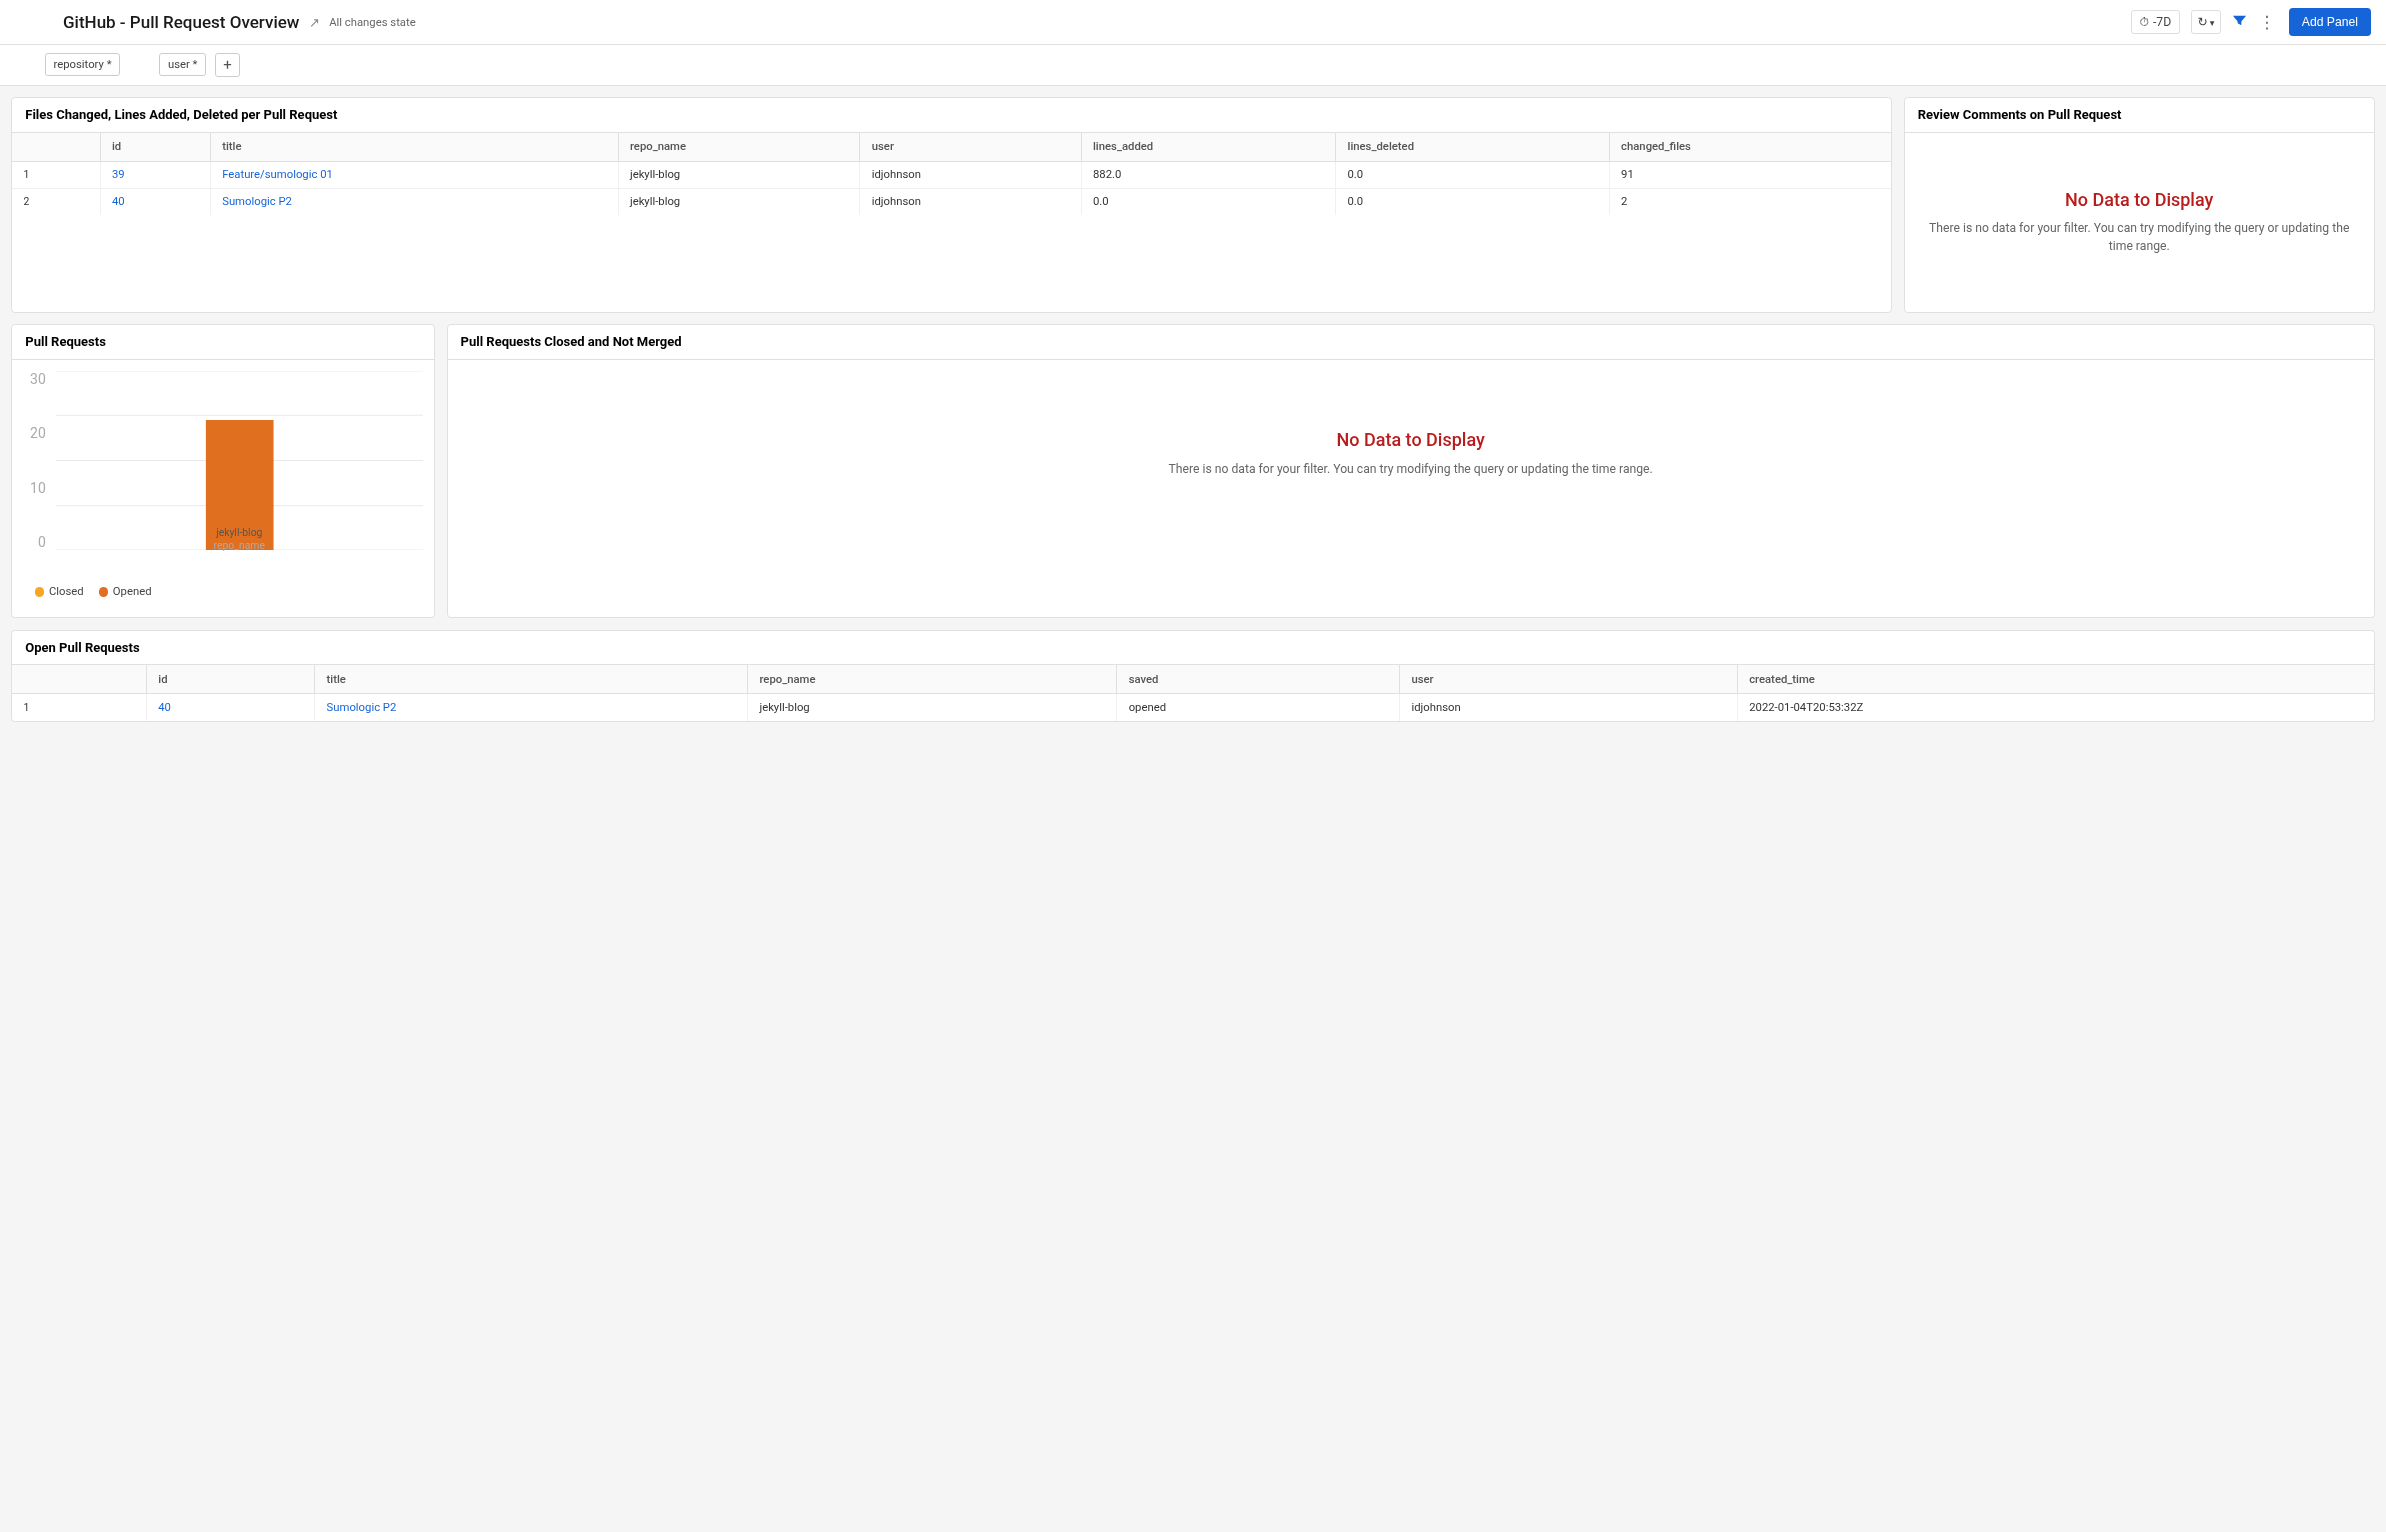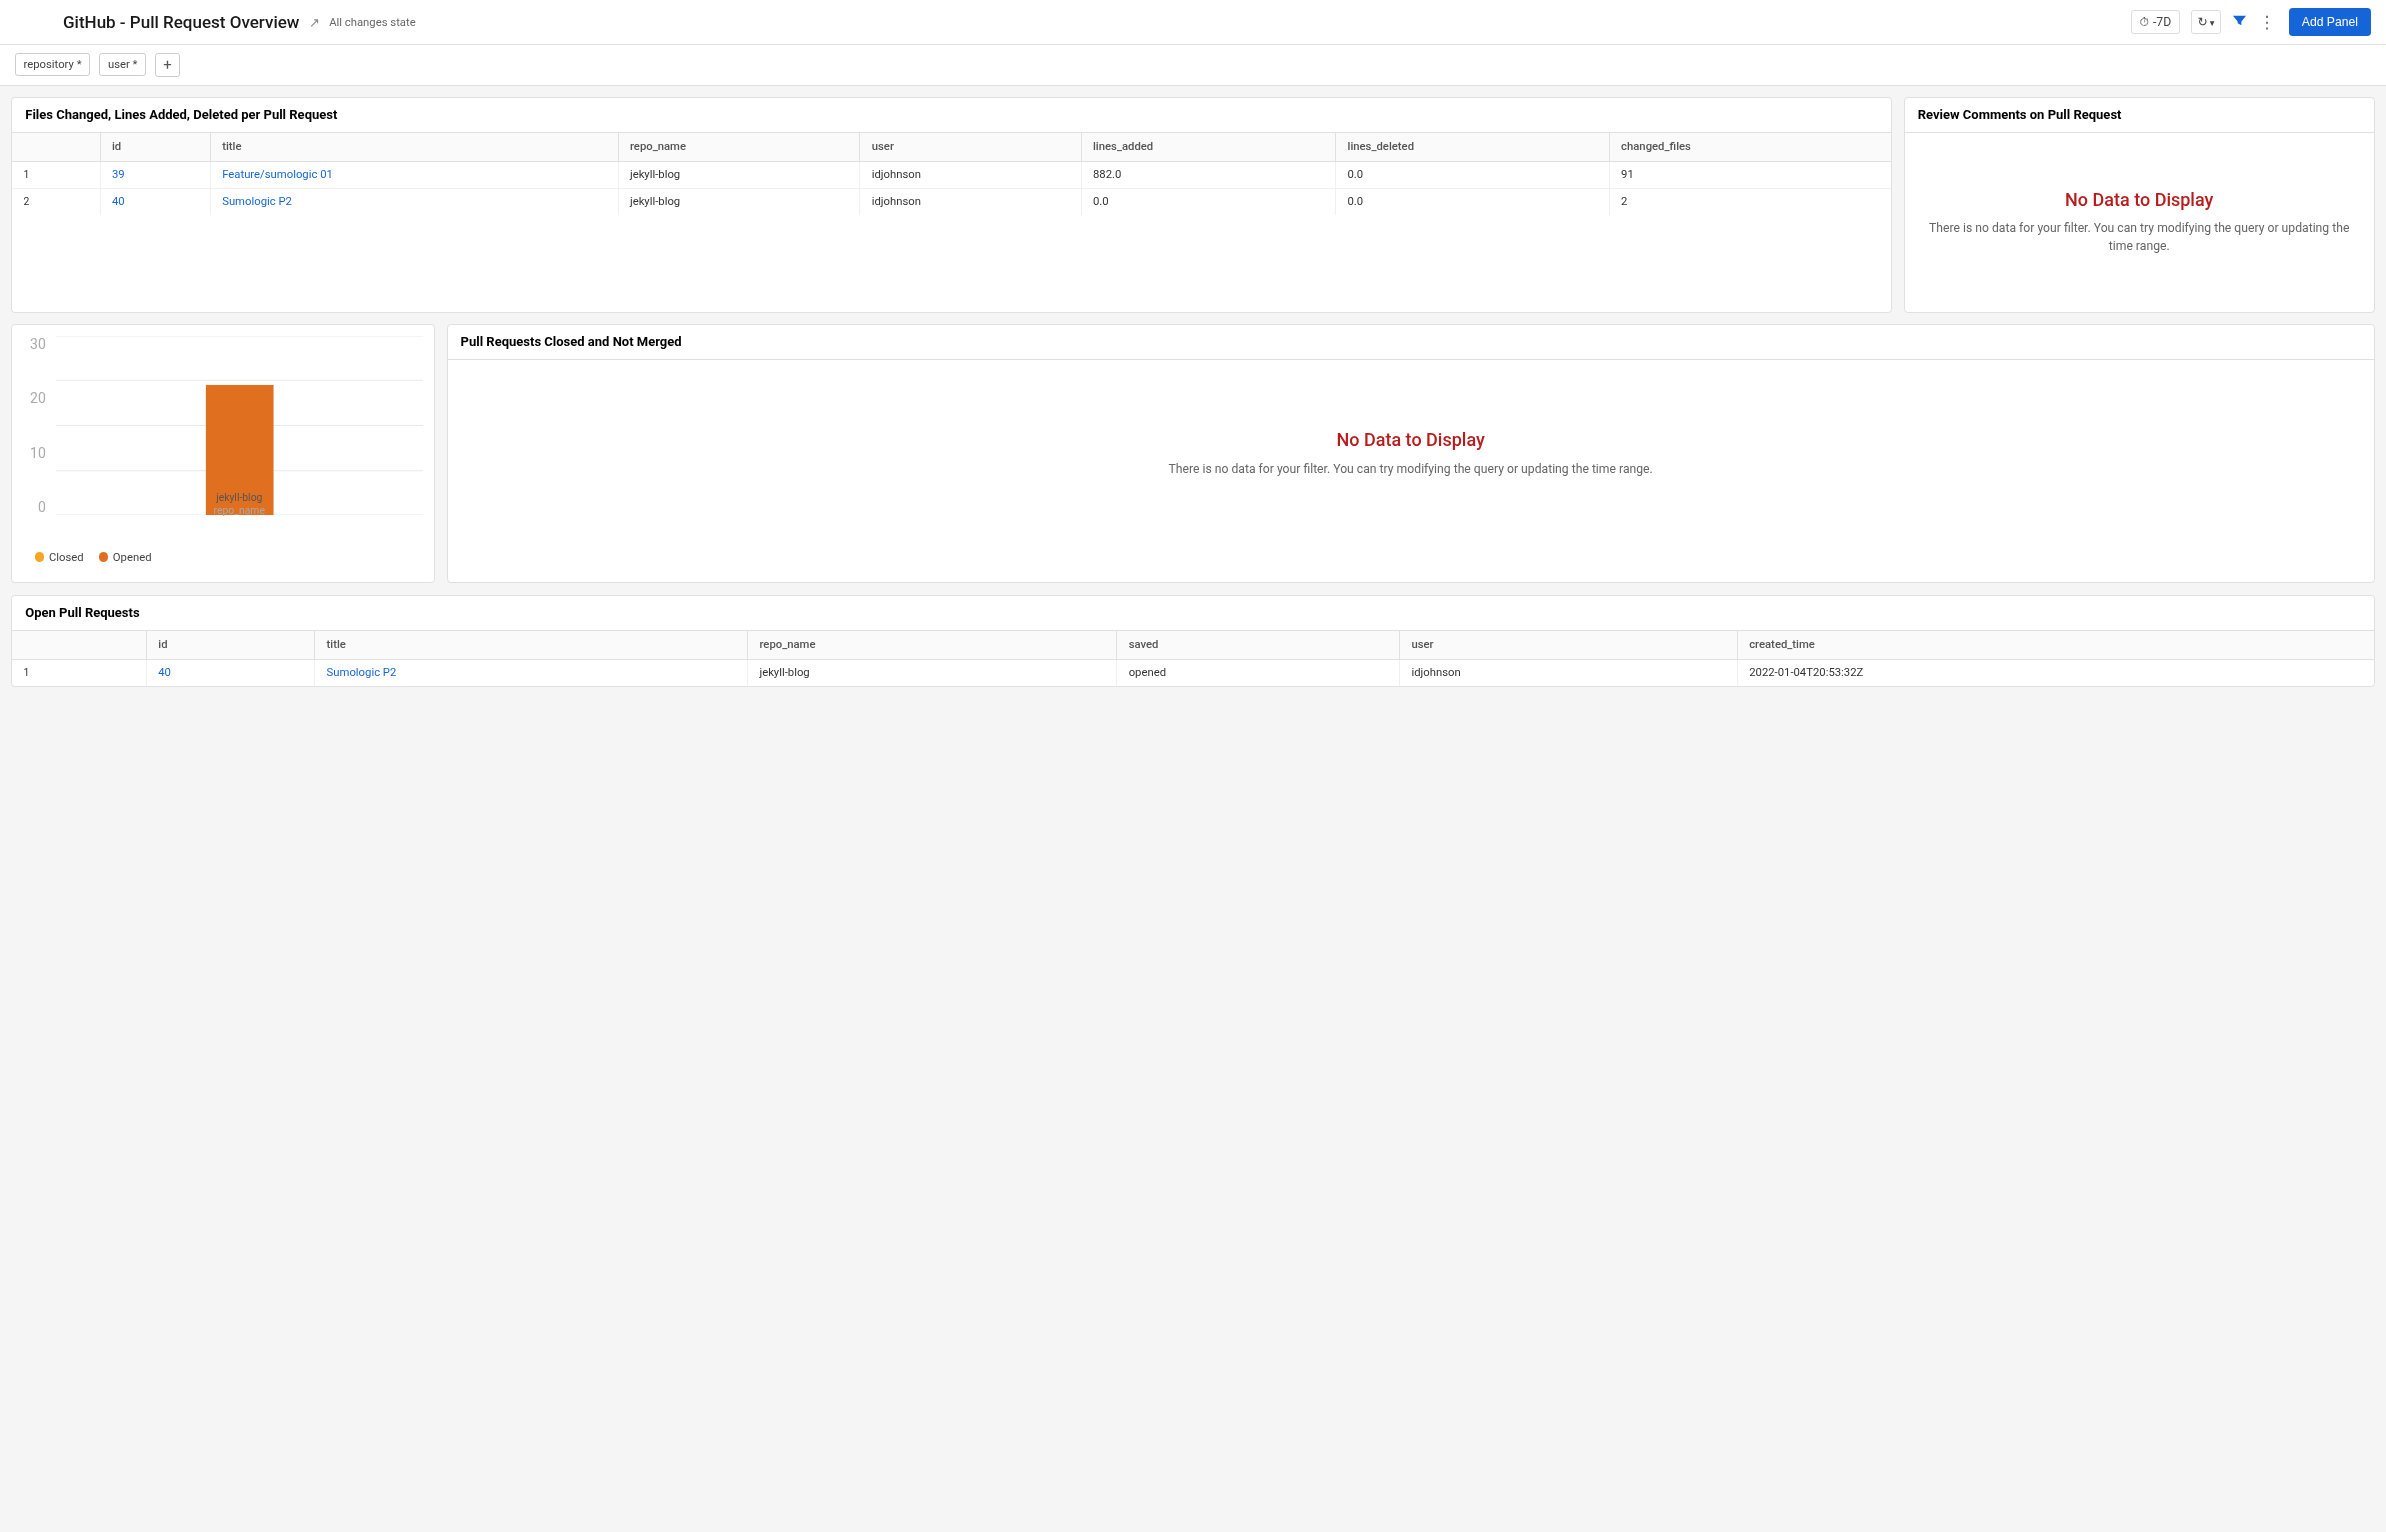--- a/index.html
+++ b/index.html
@@ -13,21 +13,21 @@
     .header-saved { color: #666; font-size: 11.3px; }
     .header-right { display: flex; align-items: center; gap: 11.3px; }
     .time-range { display: flex; align-items: center; gap: 3.8px; color: #444; font-size: 12.2px; border: 0.9px solid #ddd; border-radius: 2.8px; padding: 3.8px 7.5px; cursor: pointer; }
     .refresh-btn { display: flex; align-items: center; gap: 1.9px; color: #444; cursor: pointer; padding: 3.8px 5.6px; border: 0.9px solid #ddd; border-radius: 2.8px; }
     .filter-btn { color: #1a73e8; cursor: pointer; font-size: 15px; }
     .more-btn { color: #666; cursor: pointer; font-size: 17px; letter-spacing: 1.9px; }
     .add-panel-btn { background: #1665d8; color: #fff; border: none; border-radius: 3.8px; padding: 6.6px 13px; font-size: 12.2px; cursor: pointer; font-weight: 500; }
 
     
     .filter-bar { display: flex; align-items: center; gap: 9.4px; background: #fff; padding: 7.5px 15px; border-bottom: 0.9px solid #e0e0e0; }
-    .filter-tag { display: flex; align-items: center; gap: 3.8px; border: 0.9px solid #ccc; border-radius: 2.8px; padding: 3.8px 7.5px; font-size: 11.3px; color: #444; cursor: pointer; background: #fff; }
+    .filter-tag { display: flex; align-items: center; gap: 3.8px; border: 0.9px solid #ccc; border-radius: 2.8px; padding: 3.8px 7.5px; font-size: 11.3px; color: #444; cursor: pointer; background: #fff; margin-left: 30px; }
     .add-filter-btn { display: flex; align-items: center; justify-content: center; width: 24.5px; height: 24.5px; border: 0.9px solid #ccc; border-radius: 2.8px; color: #555; cursor: pointer; font-size: 15px; background: #fff; }
 
     
     .main { padding: 11.3px; display: grid; gap: 11.3px; }
 
     
     .panel { background: #fff; border: 0.9px solid #e0e0e0; border-radius: 3.8px; overflow: hidden; }
     .panel-header { padding: 9.4px 13px; border-bottom: 0.9px solid #e0e0e0; }
     .panel-title { font-size: 13px; font-weight: 700; color: #000000; }
     .panel-body { padding: 0; }
@@ -159,20 +159,23 @@
         <div class="no-data-text">There is no data for your filter. You can try modifying the query
 or updating the time range.</div>
       </div>
     </div>
 
   </div>
 
   <div class="middle-row">
 
     <div class="panel">
+      <div class="panel-header">
+        <span class="panel-title">Pull Requests</span>
+      </div>
       <div class="chart-area">
         <div style="position: relative; height: 207px;">
 
           <div style="position:absolute; left:0; top:0; height:179px; display:flex; flex-direction:column; justify-content:space-between; font-size:14px; color:#aaa; padding-right:3.8px; width:26px; text-align:right;">
             <span>30</span>
             <span>20</span>
             <span>10</span>
             <span>0</span>
           </div>
 

